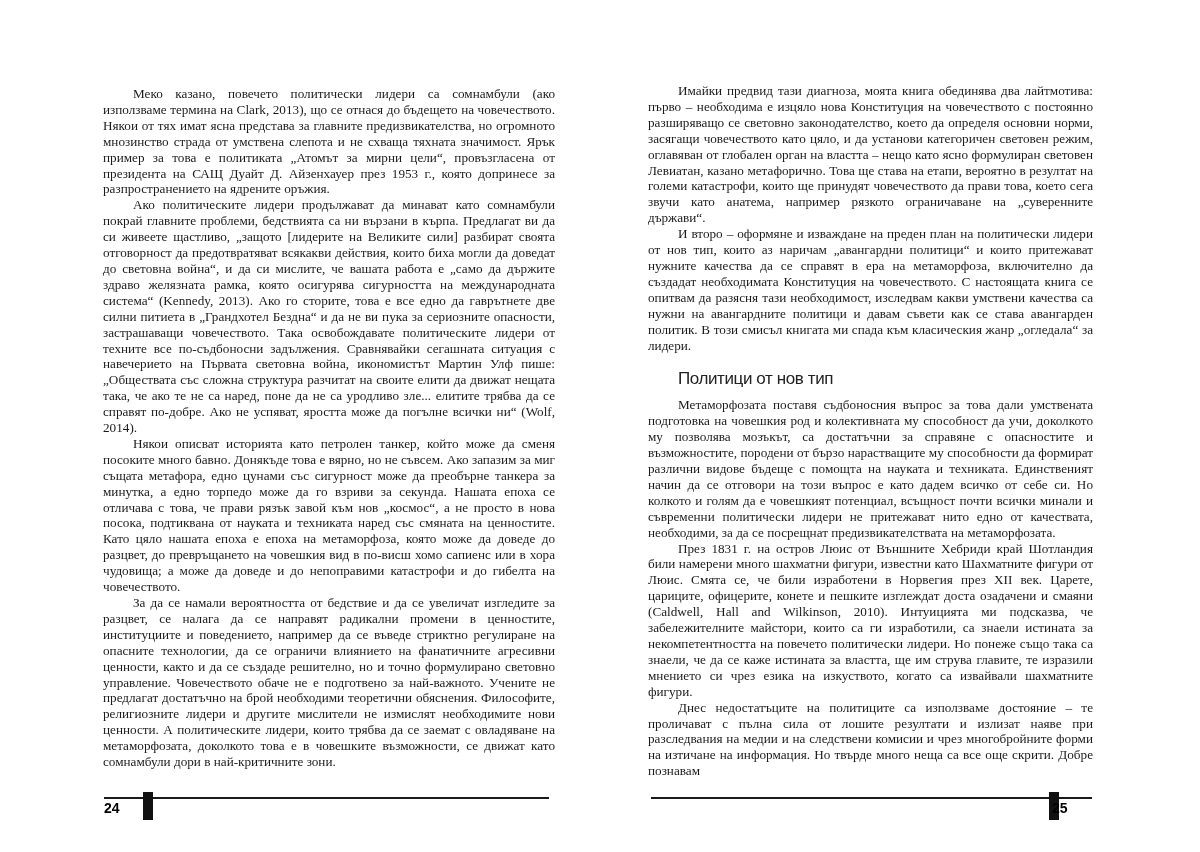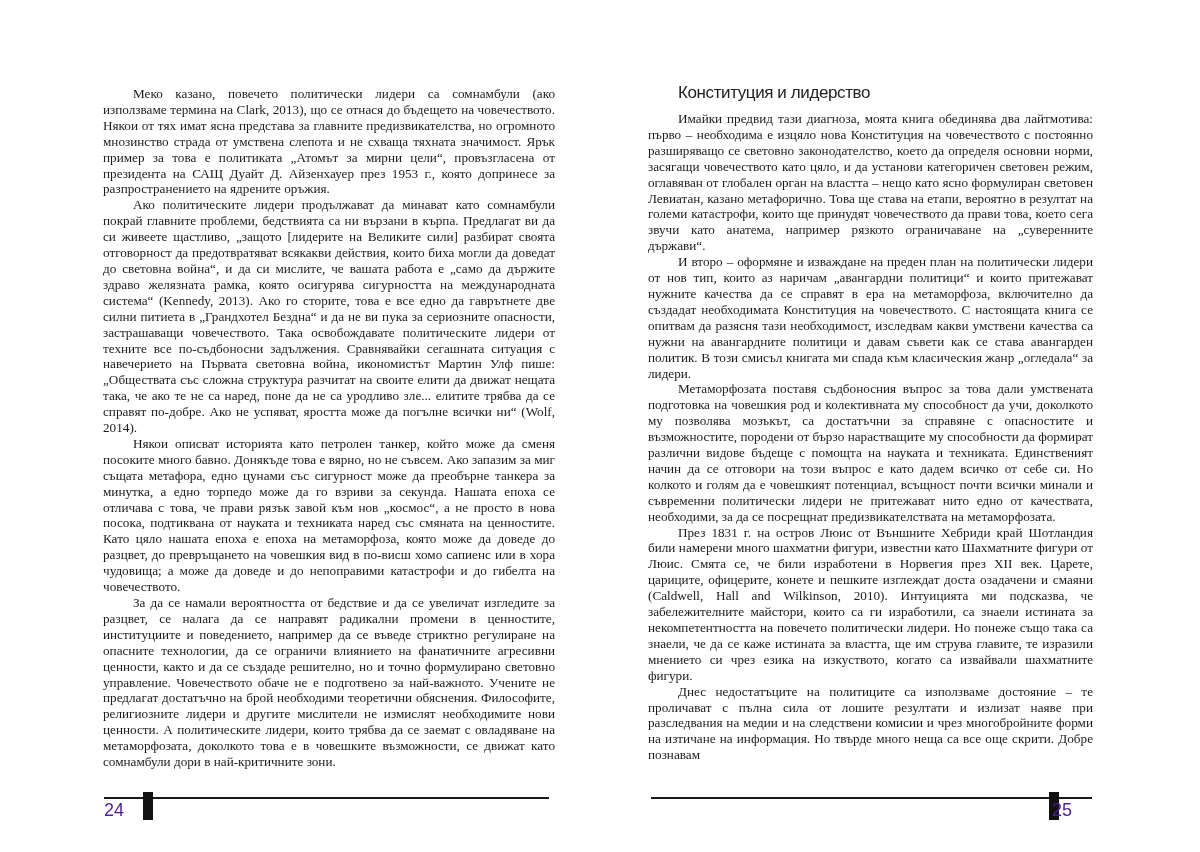--- a/index.html
+++ b/index.html
@@ -54,43 +54,43 @@
     height: 28px;
     background: #111111;
   }
   .footer-tab.left  { left: 143px; }
   .footer-tab.right { left: 1049px; }
 
   .page-number {
     position: absolute;
     top: 800px;
     font-family: "Liberation Sans", sans-serif;
-    font-weight: normal;
-    font-size: 18px;
-    color: #4c1d95;
+    font-weight: bold;
+    font-size: 14px;
+    color: #000000;
   }
   .page-number.left  { left: 104px; }
   .page-number.right { left: 1052px; width: 40px; }
 </style>
 </head>
 <body>
 
 <div class="spread">
 
   <section class="page page-left">
     <p class="body">Меко казано, повечето политически лидери са сомнамбули (ако използваме термина на Clark, 2013), що се отнася до бъдещето на човечеството. Някои от тях имат ясна представа за главните предизвикателства, но огромното мнозинство страда от умствена слепота и не схваща тяхната значимост. Ярък пример за това е политиката „Атомът за мирни цели“, провъзгласена от президента на САЩ Дуайт Д. Айзенхауер през 1953 г., която допринесе за разпространението на ядрените оръжия.</p>
     <p class="body">Ако политическите лидери продължават да минават като сомнамбули покрай главните проблеми, бедствията са ни вързани в кърпа. Предлагат ви да си живеете щастливо, „защото [лидерите на Великите сили] разбират своята отговорност да предотвратяват всякакви действия, които биха могли да доведат до световна война“, и да си мислите, че вашата работа е „само да държите здраво желязната рамка, която осигурява сигурността на международната система“ (Kennedy, 2013). Ако го сторите, това е все едно да гаврътнете две силни питиета в „Грандхотел Бездна“ и да не ви пука за сериозните опасности, застрашаващи човечеството. Така освобождавате политическите лидери от техните все по-съдбоносни задължения. Сравнявайки сегашната ситуация с навечерието на Първата световна война, икономистът Мартин Улф пише: „Обществата със сложна структура разчитат на своите елити да движат нещата така, че ако те не са наред, поне да не са уродливо зле... елитите трябва да се справят по-добре. Ако не успяват, яростта може да погълне всички ни“ (Wolf, 2014).</p>
     <p class="body">Някои описват историята като петролен танкер, който може да сменя посоките много бавно. Донякъде това е вярно, но не съвсем. Ако запазим за миг същата метафора, едно цунами със сигурност може да преобърне танкера за минутка, а едно торпедо може да го взриви за секунда. Нашата епоха се отличава с това, че прави рязък завой към нов „космос“, а не просто в нова посока, подтиквана от науката и техниката наред със смяната на ценностите. Като цяло нашата епоха е епоха на метаморфоза, която може да доведе до разцвет, до превръщането на човешкия вид в по-висш хомо сапиенс или в хора чудовища; а може да доведе и до непоправими катастрофи и до гибелта на човечеството.</p>
     <p class="body">За да се намали вероятността от бедствие и да се увеличат изгледите за разцвет, се налага да се направят радикални промени в ценностите, институциите и поведението, например да се въведе стриктно регулиране на опасните технологии, да се ограничи влиянието на фанатичните агресивни ценности, както и да се създаде решително, но и точно формулирано световно управление. Човечеството обаче не е подготвено за най-важното. Учените не предлагат достатъчно на брой необходими теоретични обяснения. Философите, религиозните лидери и другите мислители не измислят необходимите нови ценности. А политическите лидери, които трябва да се заемат с овладяване на метаморфозата, доколкото това е в човешките възможности, се движат като сомнамбули дори в най-критичните зони.</p>
   </section>
 
   <section class="page page-right">
-    <h2 class="section-heading first">Конституция и лидерство</h2>
     <p class="body">Имайки предвид тази диагноза, моята книга обединява два лайтмотива: първо – необходима е изцяло нова Конституция на човечеството с постоянно разширяващо се световно законодателство, което да определя основни норми, засягащи човечеството като цяло, и да установи категоричен световен режим, оглавяван от глобален орган на властта – нещо като ясно формулиран световен Левиатан, казано метафорично. Това ще става на етапи, вероятно в резултат на големи катастрофи, които ще принудят човечеството да прави това, което сега звучи като анатема, например рязкото ограничаване на „суверенните държави“.</p>
     <p class="body">И второ – оформяне и изваждане на преден план на политически лидери от нов тип, които аз наричам „авангардни политици“ и които притежават нужните качества да се справят в ера на метаморфоза, включително да създадат необходимата Конституция на човечеството. С настоящата книга се опитвам да разясня тази необходимост, изследвам какви умствени качества са нужни на авангардните политици и давам съвети как се става авангарден политик. В този смисъл книгата ми спада към класическия жанр „огледала“ за лидери.</p>
+    <h2 class="section-heading">Политици от нов тип</h2>
     <p class="body">Метаморфозата поставя съдбоносния въпрос за това дали умствената подготовка на човешкия род и колективната му способност да учи, доколкото му позволява мозъкът, са достатъчни за справяне с опасностите и възможностите, породени от бързо нарастващите му способности да формират различни видове бъдеще с помощта на науката и техниката. Единственият начин да се отговори на този въпрос е като дадем всичко от себе си. Но колкото и голям да е човешкият потенциал, всъщност почти всички минали и съвременни политически лидери не притежават нито едно от качествата, необходими, за да се посрещнат предизвикателствата на метаморфозата.</p>
     <p class="body">През 1831 г. на остров Люис от Външните Хебриди край Шотландия били намерени много шахматни фигури, известни като Шахматните фигури от Люис. Смята се, че били изработени в Норвегия през XII век. Царете, цариците, офицерите, конете и пешките изглеждат доста озадачени и смаяни (Caldwell, Hall and Wilkinson, 2010). Интуицията ми подсказва, че забележителните майстори, които са ги изработили, са знаели истината за некомпетентността на повечето политически лидери. Но понеже също така са знаели, че да се каже истината за властта, ще им струва главите, те изразили мнението си чрез езика на изкуството, когато са извайвали шахматните фигури.</p>
     <p class="body">Днес недостатъците на политиците са използваме достояние – те проличават с пълна сила от лошите резултати и излизат наяве при разследвания на медии и на следствени комисии и чрез многобройните форми на изтичане на информация. Но твърде много неща са все още скрити. Добре познавам</p>
   </section>
 
   <div class="footer-rule left"></div>
   <div class="footer-tab left"></div>
   <div class="page-number left">24</div>
 
   <div class="footer-rule right"></div>

